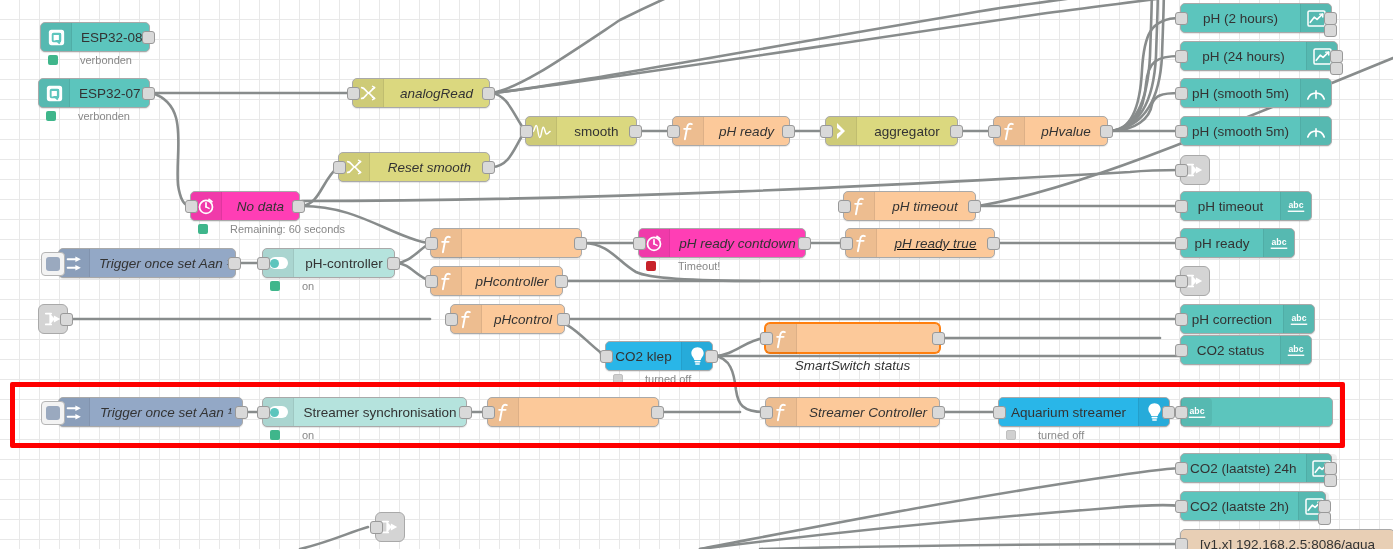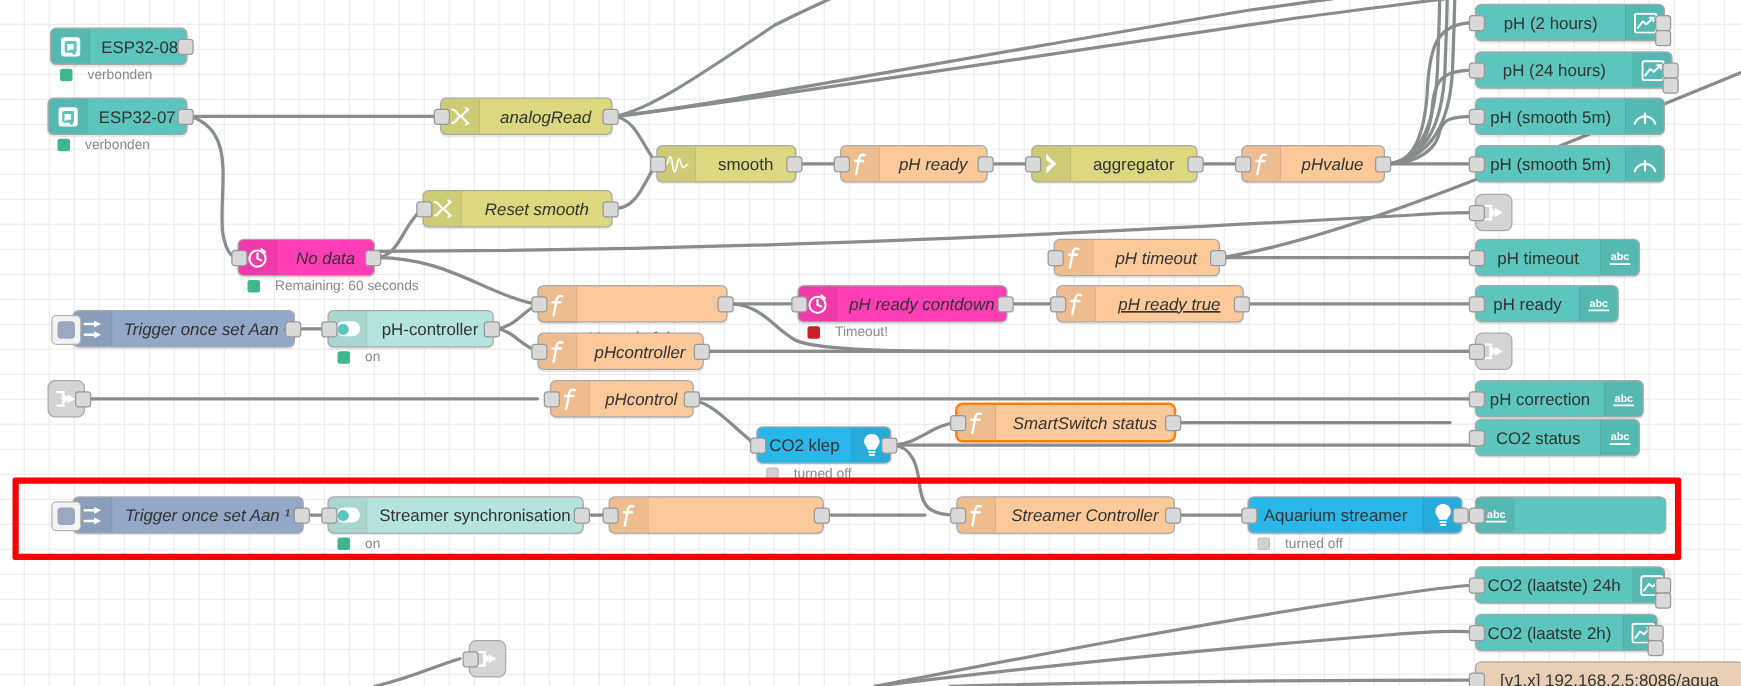--- a/index.html
+++ b/index.html
@@ -50,37 +50,37 @@
   
   .itrayR{
     width:30px;flex:0 0 30px;
     display:flex;align-items:center;justify-content:center;
     background:rgba(0,0,0,.06);
     border-left:1px solid rgba(0,0,0,.07);
     border-radius:0 4px 4px 0;
   }
   .itray svg,.itrayR svg{display:block;}
 
-  .selnode{border:1px solid #ff7f0e !important;box-shadow:0 0 0 1px #ff7f0e;}
+  .selnode{border:1px solid #ff7f0e !important;box-shadow:0 0 0 1px #ff7f0e;flex-direction:column;}
 
   
   .port{
     position:absolute;width:11px;height:11px;
     background:#d9d9d9;border:1px solid #999;border-radius:3px;
     top:50%;margin-top:-6px;
   }
   .port.in{left:-6px;}
   .port.out{right:-6px;}
   .port.out2a{right:-6px;top:8px;margin-top:0;}
   .port.out2b{right:-6px;top:20px;margin-top:0;}
 
   
   .status{
     position:absolute;
-    display:flex;align-items:center;gap:12px;
+    display:flex;align-items:center;gap:22px;
     font-size:11px;color:#888;white-space:nowrap;
   }
   .dot{width:10px;height:10px;border-radius:2px;display:inline-block;}
   .dot.green{background:#3fb68b;}
   .dot.red{background:#c7222a;}
   .dot.grey{background:#d0d0d0;border:1px solid #c0c0c0;box-sizing:border-box;}
 
   
   .linknode{
     position:absolute;width:30px;height:30px;
@@ -392,21 +392,21 @@
         <div class="itray">
           <svg width="15" height="19" viewBox="0 0 14 20">
             <path d="M10.5 2.2 C7.6 1.2 6.2 2.6 5.7 5.2 L3.2 18.2" stroke="#ffffff" stroke-width="2" fill="none" stroke-linecap="round"></path>
             <path d="M2.4 7.2 L9.2 7.2" stroke="#ffffff" stroke-width="2" stroke-linecap="round"></path>
           </svg>
         </div>
         <div class="lbl ctr ital">pHcontroller</div>
         <span class="port in"></span>
         <span class="port out"></span>
       </div>
-      <div class="node" style="left: 440px; top: 304px; width: 115px; background: rgb(252, 201, 154);">
+      <div class="node" style="left: 450px; top: 304px; width: 115px; background: rgb(252, 201, 154);">
         <div class="itray">
           <svg width="15" height="19" viewBox="0 0 14 20">
             <path d="M10.5 2.2 C7.6 1.2 6.2 2.6 5.7 5.2 L3.2 18.2" stroke="#ffffff" stroke-width="2" fill="none" stroke-linecap="round"></path>
             <path d="M2.4 7.2 L9.2 7.2" stroke="#ffffff" stroke-width="2" stroke-linecap="round"></path>
           </svg>
         </div>
         <div class="lbl ctr ital">pHcontrol</div>
         <span class="port in"></span>
         <span class="port out"></span>
       </div>

